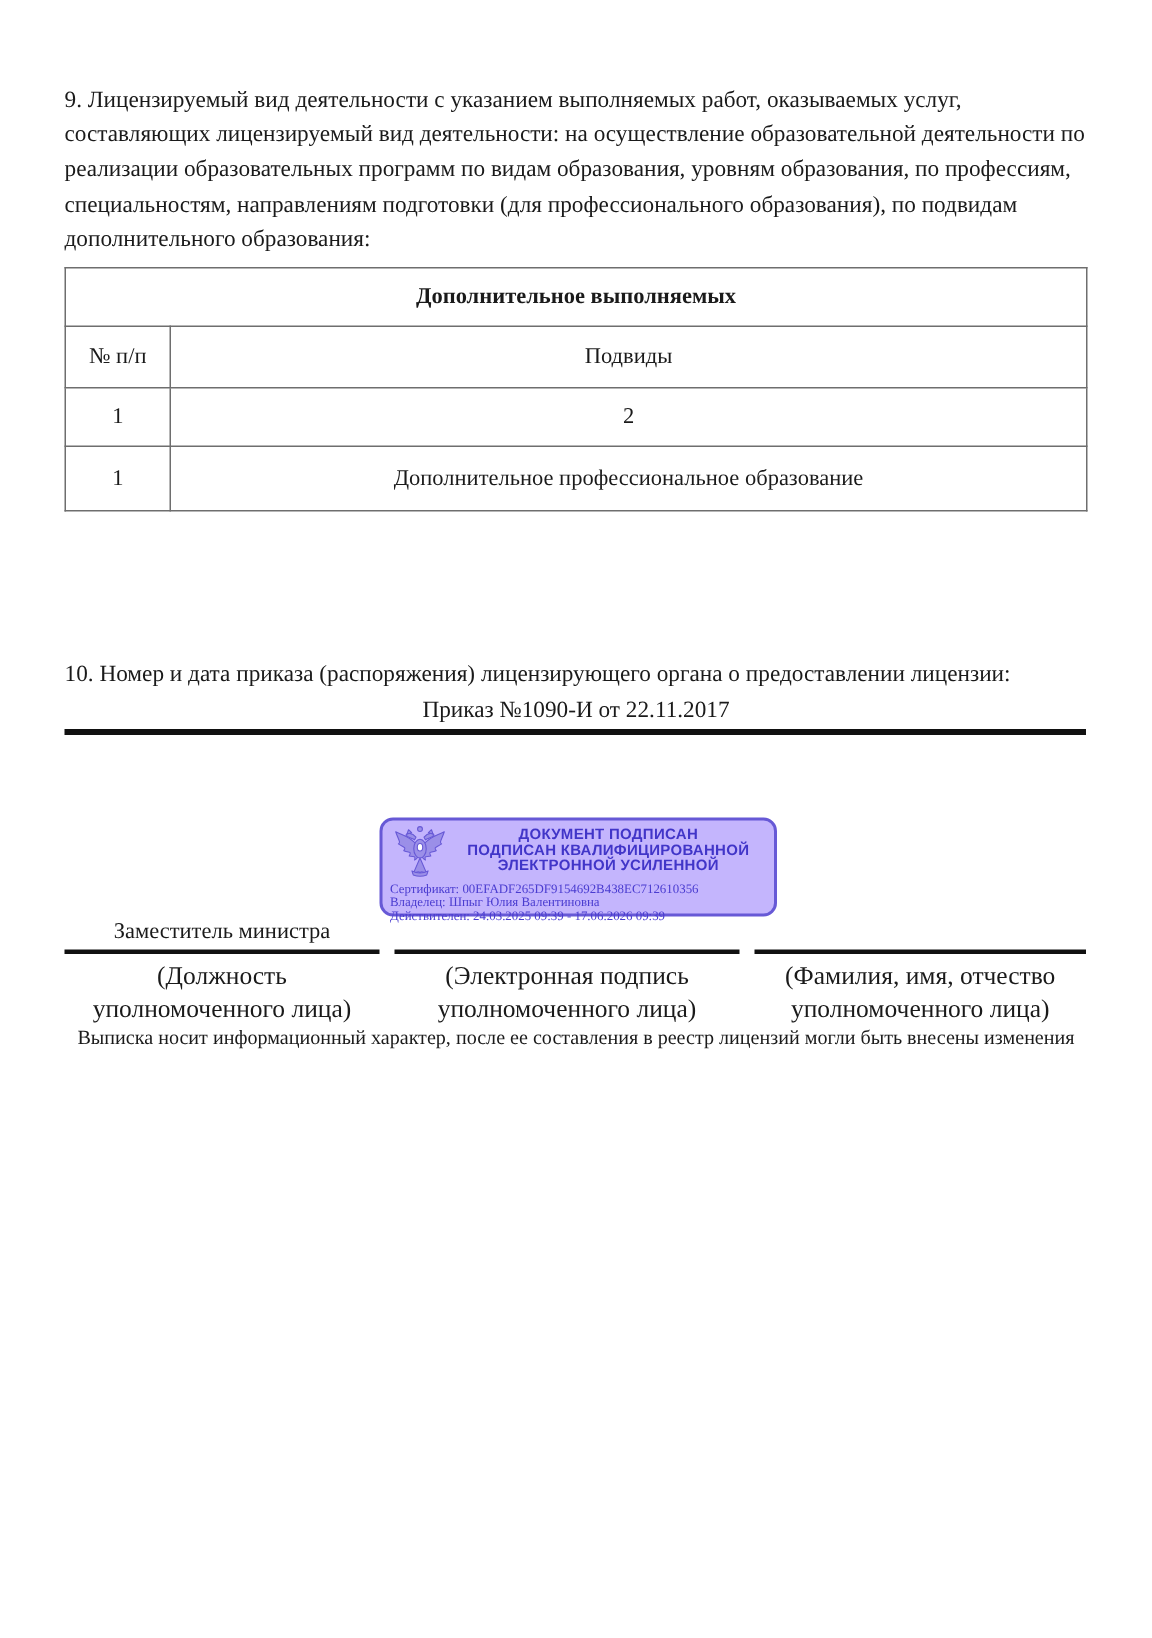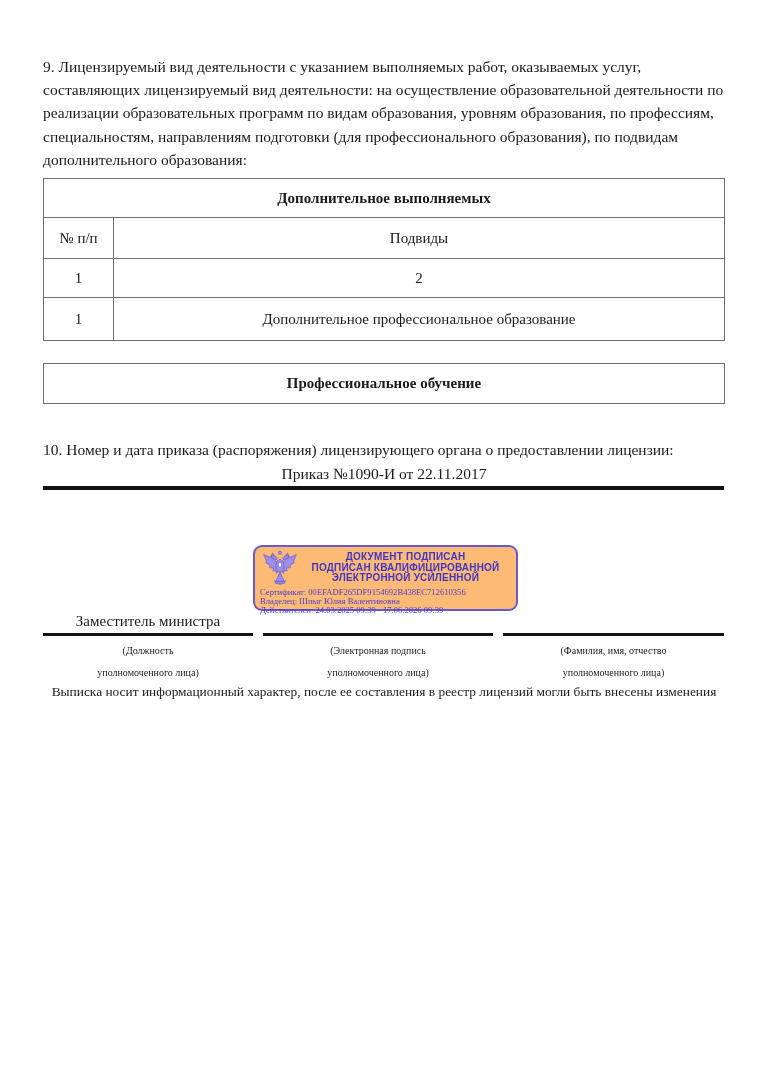--- a/index.html
+++ b/index.html
@@ -60,21 +60,21 @@
   #top-rule { left: 43px; top: 486px; width: 681px; height: 4px; }
 
   
   .stamp {
     position: absolute;
     left: 253px; top: 545px;
     width: 265px; height: 66px;
     border: 2px solid #6759d6;
     border-radius: 9px;
     padding: 3px 5px 2px 5px;
-    background: #fdba74;
+    background: #c4b5fd;
   }
   .stamp-top { display: flex; align-items: center; }
   .stamp-eagle { flex: 0 0 40px; height: 36px; }
   .stamp-heading {
     flex: 1;
     text-align: center;
     font-family: "Liberation Sans", sans-serif;
     font-weight: bold;
     font-size: 10px;
     line-height: 10.6px;
@@ -97,21 +97,21 @@
   }
   #sig-name-left  { left: 43px;  top: 613px; width: 210px; }
   #sig-name-right { left: 503px; top: 613px; width: 222px; }
 
   #sig-rule-left  { left: 43px;  top: 633px; width: 210px; height: 3px; }
   #sig-rule-mid   { left: 263px; top: 633px; width: 230px; height: 3px; }
   #sig-rule-right { left: 503px; top: 633px; width: 221px; height: 3px; }
 
   .sig-caption {
     position: absolute;
-    font-size: 10px;
+    font-size: 17px;
     line-height: 21.5px;
     text-align: center;
   }
   #sig-cap-left  { left: 43px;  top: 640px; width: 210px; }
   #sig-cap-mid   { left: 263px; top: 640px; width: 230px; }
   #sig-cap-right { left: 503px; top: 640px; width: 221px; }
 
   #footer-note {
     position: absolute;
     left: 0; top: 684px; width: 768px;
@@ -139,21 +139,20 @@
         <td class="col-num">1</td>
         <td>2</td>
       </tr>
       <tr class="r-2">
         <td class="col-num">1</td>
         <td>Дополнительное профессиональное образование</td>
       </tr>
     </tbody>
   </table>
 
-  <div class="single-box">Профессиональное обучение</div>
 
   <div id="section10" class="para">10. Номер и дата приказа (распоряжения) лицензирующего органа о предоставлении лицензии:</div>
 
   <div id="order-line" class="para">Приказ №1090-И от 22.11.2017</div>
 
   <div id="top-rule" class="rule-thick"></div>
 
   <div class="stamp">
     <div class="stamp-top">
       <svg class="stamp-eagle" viewBox="0 0 40 40" xmlns="http://www.w3.org/2000/svg">

